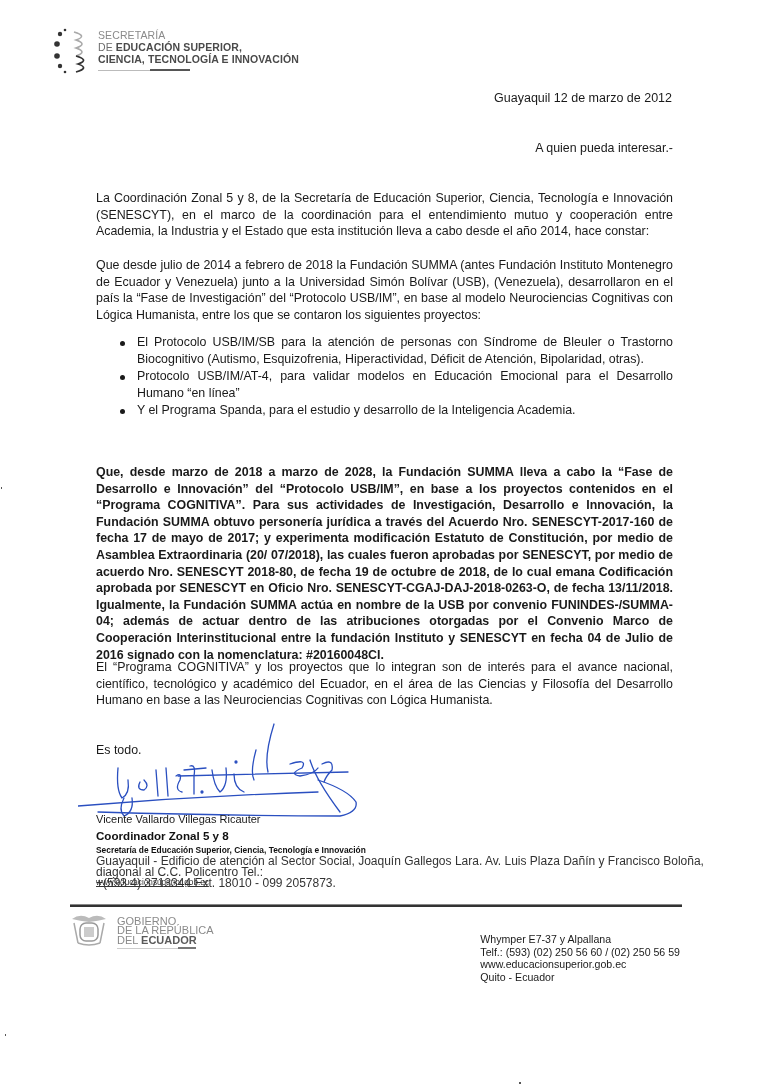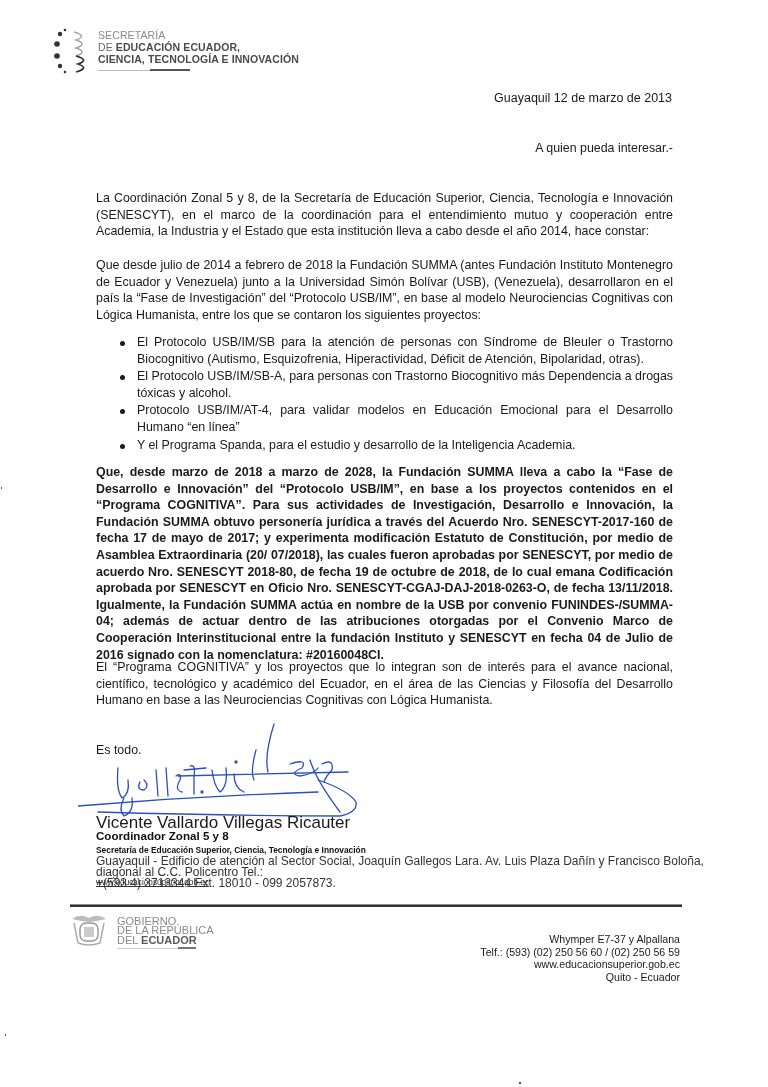--- a/index.html
+++ b/index.html
@@ -23,75 +23,71 @@
   .bullets { position: absolute; left: 96px; top: 334px; width: 577px; margin: 0; padding: 0; list-style: none; font-size: 12.4px; line-height: 16.6px; color: #1a1a1a; }
   .bullets li { position: relative; padding-left: 26px; margin-bottom: 1px; text-align: justify; }
   .bullets li .dot { position: absolute; left: 24px; top: 7px; width: 5px; height: 5px; border-radius: 50%; background: #1a1a1a; }
   .bullets li .txt { display: block; margin-left: 15px; }
   .p3 { top: 464px; font-weight: bold; }
   .p4 { top: 659px; }
   .closing { position: absolute; left: 96px; top: 743px; font-size: 12.4px; color: #1a1a1a; }
 
   .signature { position: absolute; left: 78px; top: 720px; width: 300px; height: 110px; }
 
-  .sig-name { position: absolute; left: 96px; top: 813px; font-size: 17px; color: #1a1a1a; }
+  .sig-name { position: absolute; left: 96px; top: 813px; font-size: 11px; color: #1a1a1a; }
   .sig-title { position: absolute; left: 96px; top: 829px; font-size: 11.6px; font-weight: bold; color: #111; }
   .sig-org { position: absolute; left: 96px; top: 845px; font-size: 8.4px; font-weight: bold; color: #111; }
   .sig-addr { position: absolute; left: 96px; top: 856px; width: 620px; font-size: 12px; line-height: 11px; color: #333; }
   .sig-web { position: absolute; left: 96px; top: 878px; font-size: 8.2px; color: #333; text-decoration: underline; }
 
   .footer-line { position: absolute; left: 70px; top: 905px; width: 612px; height: 2px; background: #333; }
   .footer-line-light { position: absolute; left: 70px; top: 904px; width: 612px; height: 1px; background: #888; }
   .gov-logo { position: absolute; left: 70px; top: 913px; width: 38px; height: 34px; }
   .gov-text { position: absolute; left: 117px; top: 917px; font-size: 11px; line-height: 9.4px; color: #8a8a8a; }
   .gov-text b { color: #5a5a5a; }
   .gov-underline { position: absolute; left: 117px; top: 948px; width: 78px; height: 1px; background: #ccc; }
   .gov-underline2 { position: absolute; left: 178px; top: 947px; width: 18px; height: 2px; background: #777; }
 
-  .contact { position: absolute; right: 88px; top: 933px; text-align: right; font-size: 10.6px; line-height: 12.6px; color: #1a1a1a; }
+  .contact { position: absolute; right: 88px; top: 933px; font-size: 10.6px; line-height: 12.6px; color: #1a1a1a; }
 
   .speck { position: absolute; background: #555; }
 </style>
 </head>
 <body>
 
 <div class="page">
 
   <svg class="hdr-logo" viewBox="0 0 60 46">
     <circle cx="6" cy="6" r="2.2" fill="#333"></circle>
     <circle cx="3" cy="16" r="2.8" fill="#333"></circle>
     <circle cx="3" cy="28" r="2.8" fill="#333"></circle>
     <circle cx="6" cy="38" r="2.2" fill="#333"></circle>
     <circle cx="11" cy="44" r="1.3" fill="#333"></circle>
     <circle cx="11" cy="2" r="1.3" fill="#333"></circle>
     <path d="M20 4 Q34 8 22 12 Q34 16 22 20 Q34 24 22 28" stroke="#aaa" stroke-width="1.6" fill="none"></path>
     <path d="M22 28 Q36 32 24 36 Q36 40 22 44" stroke="#333" stroke-width="1.8" fill="none"></path>
   </svg>
   <div class="hdr-text">
     <div class="l1">SECRETARÍA</div>
-    <div><span>DE </span><b>EDUCACIÓN ECUADOR,</b></div>
+    <div><span>DE </span><b>EDUCACIÓN SUPERIOR,</b></div>
     <div><b>CIENCIA, TECNOLOGÍA E INNOVACIÓN</b></div>
   </div>
   <div class="hdr-underline"></div>
   <div class="hdr-underline2"></div>
 
-  <div class="date">Guayaquil 12 de marzo de 2013</div>
+  <div class="date">Guayaquil 12 de marzo de 2012</div>
 
   <div class="body-text salutation">A quien pueda interesar.-</div>
   <div class="body-text p1">La Coordinación Zonal 5 y 8, de la Secretaría de Educación Superior, Ciencia, Tecnología e Innovación (SENESCYT), en el marco de la coordinación para el entendimiento mutuo y cooperación entre Academia, la Industria y el Estado que esta institución lleva a cabo desde el año 2014, hace constar:</div>
   <div class="body-text p2">Que desde julio de 2014 a febrero de 2018 la Fundación SUMMA (antes Fundación Instituto Montenegro de Ecuador y Venezuela) junto a la Universidad Simón Bolívar (USB), (Venezuela), desarrollaron en el país la “Fase de Investigación” del “Protocolo USB/IM”, en base al modelo Neurociencias Cognitivas con Lógica Humanista, entre los que se contaron los siguientes proyectos:</div>
 
   <ul class="bullets">
     <li>
         <span class="dot"></span>
         <span class="txt">El Protocolo USB/IM/SB para la atención de personas con Síndrome de Bleuler o Trastorno Biocognitivo (Autismo, Esquizofrenia, Hiperactividad, Déficit de Atención, Bipolaridad, otras).</span>
-      </li>
-    <li>
-        <span class="dot"></span>
-        <span class="txt">El Protocolo USB/IM/SB-A, para personas con Trastorno Biocognitivo más Dependencia a drogas tóxicas y alcohol.</span>
       </li>
     <li>
         <span class="dot"></span>
         <span class="txt">Protocolo USB/IM/AT-4, para validar modelos en Educación Emocional para el Desarrollo Humano “en línea”</span>
       </li>
     <li>
         <span class="dot"></span>
         <span class="txt">Y el Programa Spanda, para el estudio y desarrollo de la Inteligencia Academia.</span>
       </li>
   </ul>

